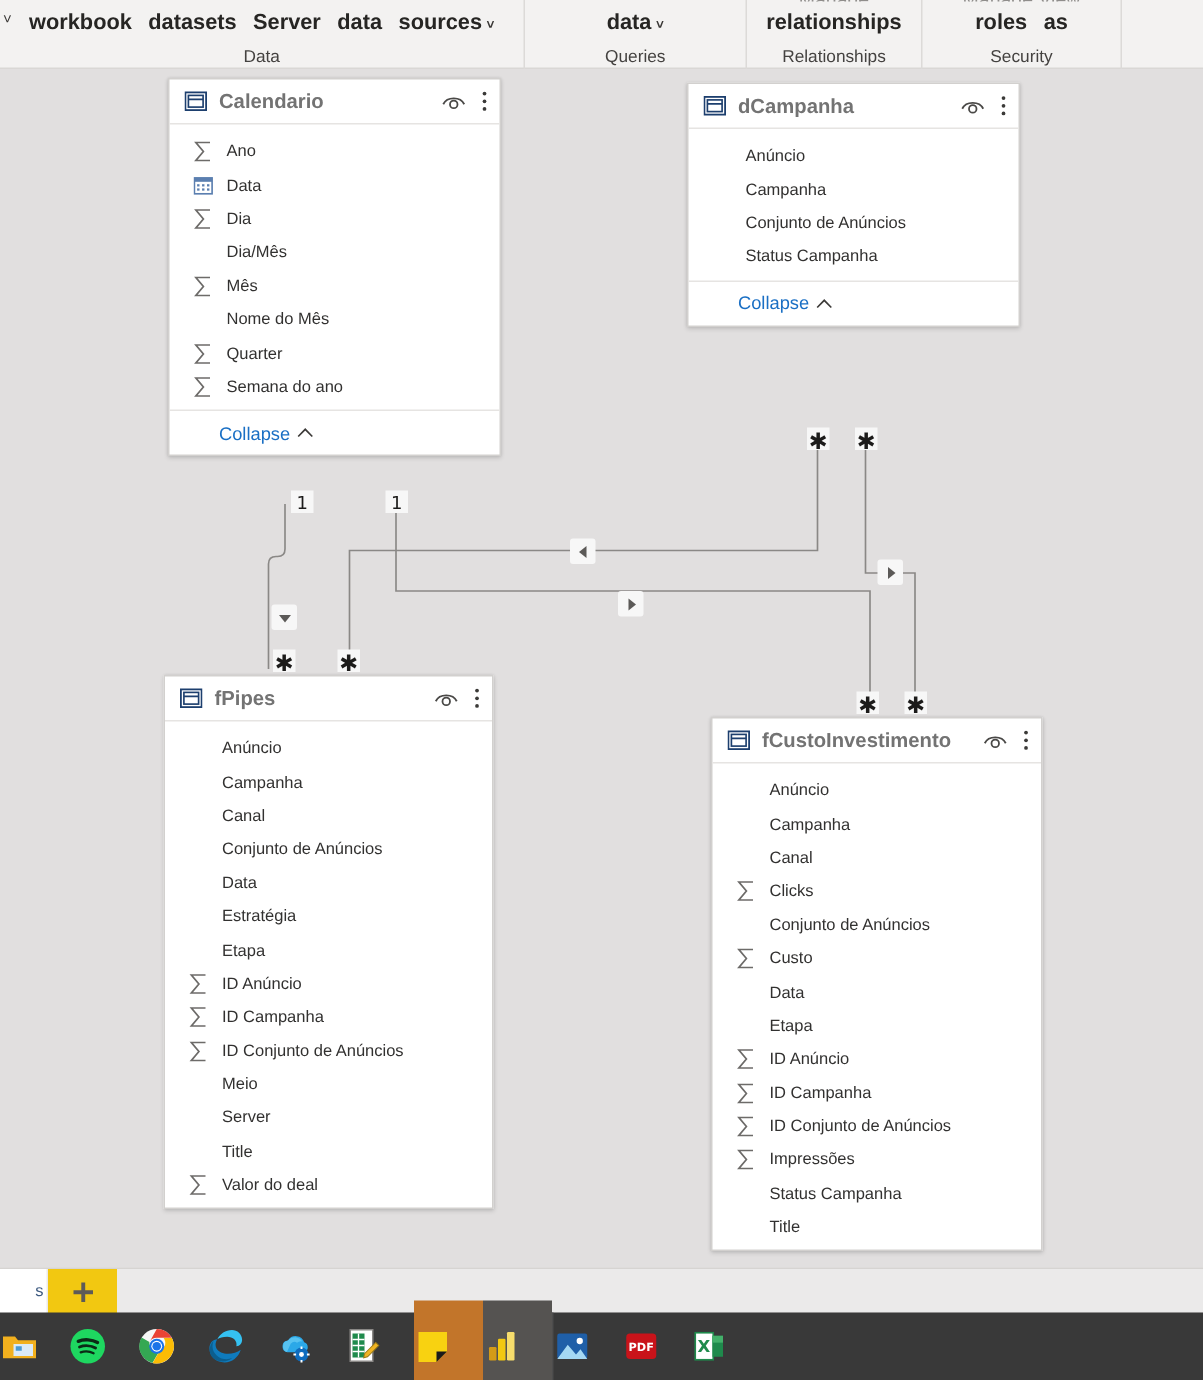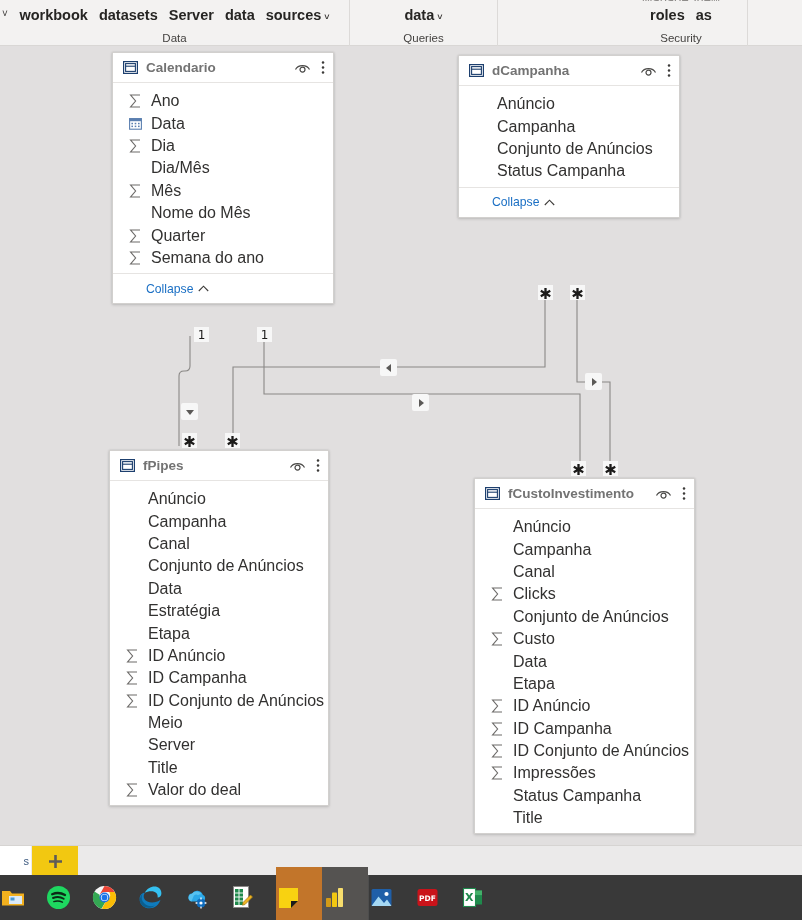--- a/index.html
+++ b/index.html
@@ -72,21 +72,21 @@
     flex: 1 1 auto; overflow: hidden;
   }
   .tc-acts { display: flex; align-items: center; gap: 10px; }
   .tc-body { padding: 7px 0 4px 0; }
   .frow {
     display: flex; align-items: center;
     height: 22.4px; padding-left: 16px;
   }
   .frow .ficon { width: 18px; flex: 0 0 18px; display: flex; align-items: center; }
   .frow .fname {
-    font-size: 16px; color: #323130; white-space: nowrap;
+    font-size: 11px; color: #323130; white-space: nowrap;
     margin-left: 4px;
   }
   .tc-foot {
     border-top: 1px solid #e6e4e2;
     height: 30px; display: flex; align-items: center;
     padding-left: 33px;
   }
   .collapse-link {
     font-size: 12.2px; color: #1a6fc4; display: flex; align-items: center; gap: 5px;
     cursor: pointer;
@@ -159,20 +159,27 @@
         <span class="rib-item"><span>data</span></span>
         <span class="rib-item"><span>sources</span><span class="caret">˅</span></span>
       </div>
       <div class="rib-label">Data</div>
     </div>
     <div class="rib-group" style="left: 350px; width: 148px;">
       <div class="rib-items">
         <span class="rib-item"><span>data</span><span class="caret">˅</span></span>
       </div>
       <div class="rib-label">Queries</div>
+    </div>
+    <div class="rib-group" style="left: 498px; width: 117px;">
+      <div class="rib-ghost">Manage</div>
+      <div class="rib-items">
+        <span class="rib-item"><span>relationships</span></span>
+      </div>
+      <div class="rib-label">Relationships</div>
     </div>
     <div class="rib-group" style="left: 615px; width: 133px;">
       <div class="rib-ghost">Manage  View</div>
       <div class="rib-items">
         <span class="rib-item"><span>roles</span></span>
         <span class="rib-item"><span>as</span></span>
       </div>
       <div class="rib-label">Security</div>
     </div>
   </div>

